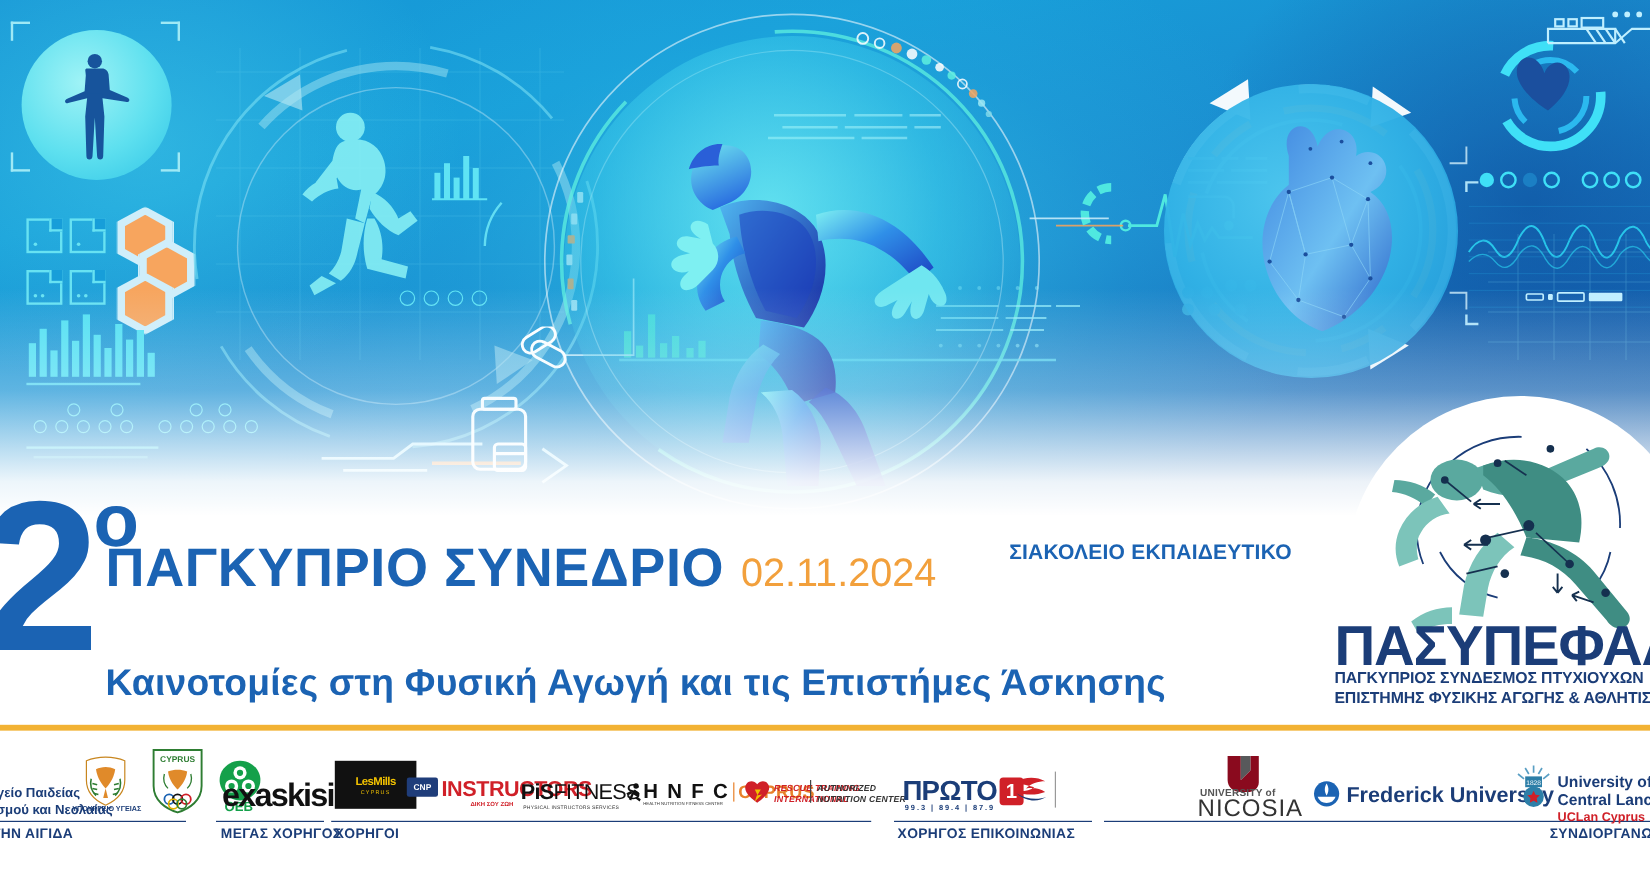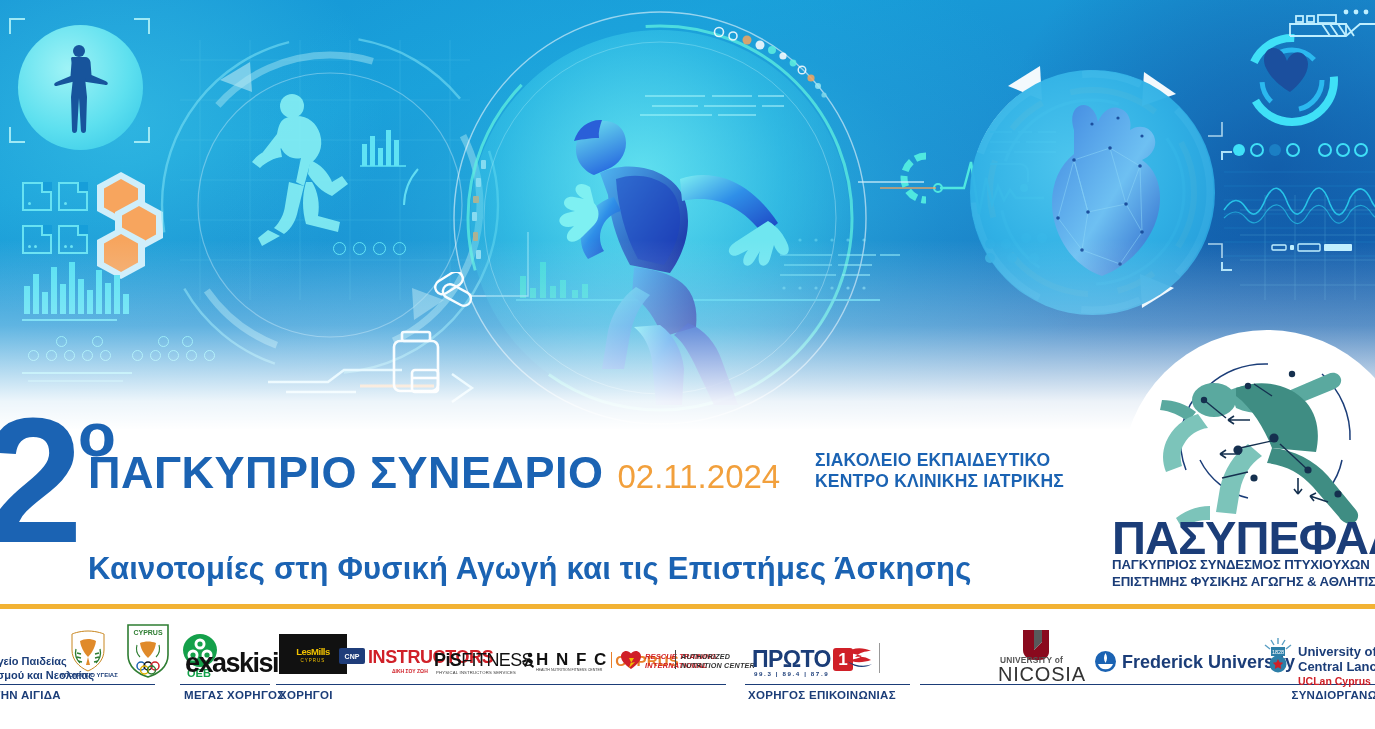--- a/index.html
+++ b/index.html
@@ -67,21 +67,21 @@
 
   
   #band { position:absolute; left:0; top:395px; width:1375px; height:215px; }
   #big2 { position:absolute; left:-16px; top:-3px; font-size:178px; line-height:1;
     font-weight:bold; color:#1b63b3; letter-spacing:-6px; }
   #ord { position:absolute; left:78px; top:9px; font-size:62px; font-weight:bold; color:#1b63b3; line-height:1; }
 
   #l1 { position:absolute; left:88px; top:52px; display:flex; align-items:baseline; gap:14px; white-space:nowrap; }
   #l1 .t1 { font-size:45px; font-weight:bold; color:#1b63b3; letter-spacing:.5px; }
   #l1 .date { font-size:33px; font-weight:normal; color:#f2a03c; letter-spacing:0px; }
-  #venue { position:absolute; left:815px; top:55px; line-height:1.22; }
+  #venue { position:absolute; left:841px; top:55px; line-height:1.22; }
   #venue div { font-size:17.5px; font-weight:bold; color:#1b63b3; letter-spacing:.2px; white-space:nowrap; }
 
   #l2 { position:absolute; left:88px; top:102px; font-size:45px; font-weight:bold;
     color:#16325f; letter-spacing:.3px; white-space:nowrap; }
   #l3 { position:absolute; left:88px; top:156px; font-size:31px; font-weight:bold;
     color:#1b63b3; letter-spacing:.2px; white-space:nowrap; }
 
   
   #logo-disc { position:absolute; left:1122px; top:330px; width:290px; height:290px; border-radius:50%;
     background:#ffffff; }
@@ -560,21 +560,20 @@
     <div id="big2">2</div>
     <div id="ord">o</div>
 
     <div id="l1">
       <span class="t1">ΠΑΓΚΥΠΡΙΟ ΣΥΝΕΔΡΙΟ</span>
       <span class="date">02.11.2024</span>
     </div>
 
     <div id="venue">
       <div>ΣΙΑΚΟΛΕΙΟ ΕΚΠΑΙΔΕΥΤΙΚΟ</div>
-      <div>ΚΕΝΤΡΟ ΚΛΙΝΙΚΗΣ ΙΑΤΡΙΚΗΣ</div>
     </div>
 
     <div id="l3">Καινοτομίες στη Φυσική Αγωγή και τις Επιστήμες Άσκησης</div>
   </div>
 
   <div id="logo-disc"></div>
   <svg id="logo-fig" viewBox="0 0 230 175">
     <g fill="none" stroke="#1b3d78" stroke-width="1.5">
       <path d="M56 34 a86 86 0 0 1 60 -22"></path>
       <path d="M34 118 a76 76 0 0 1 10 -74"></path>

